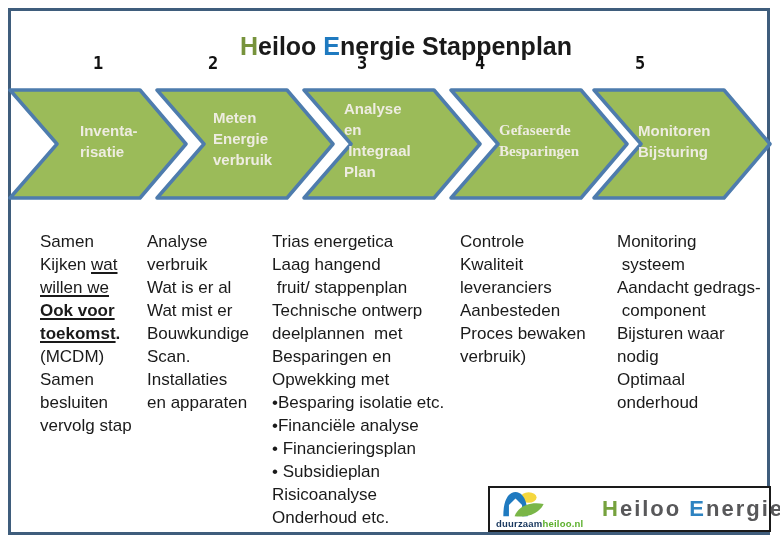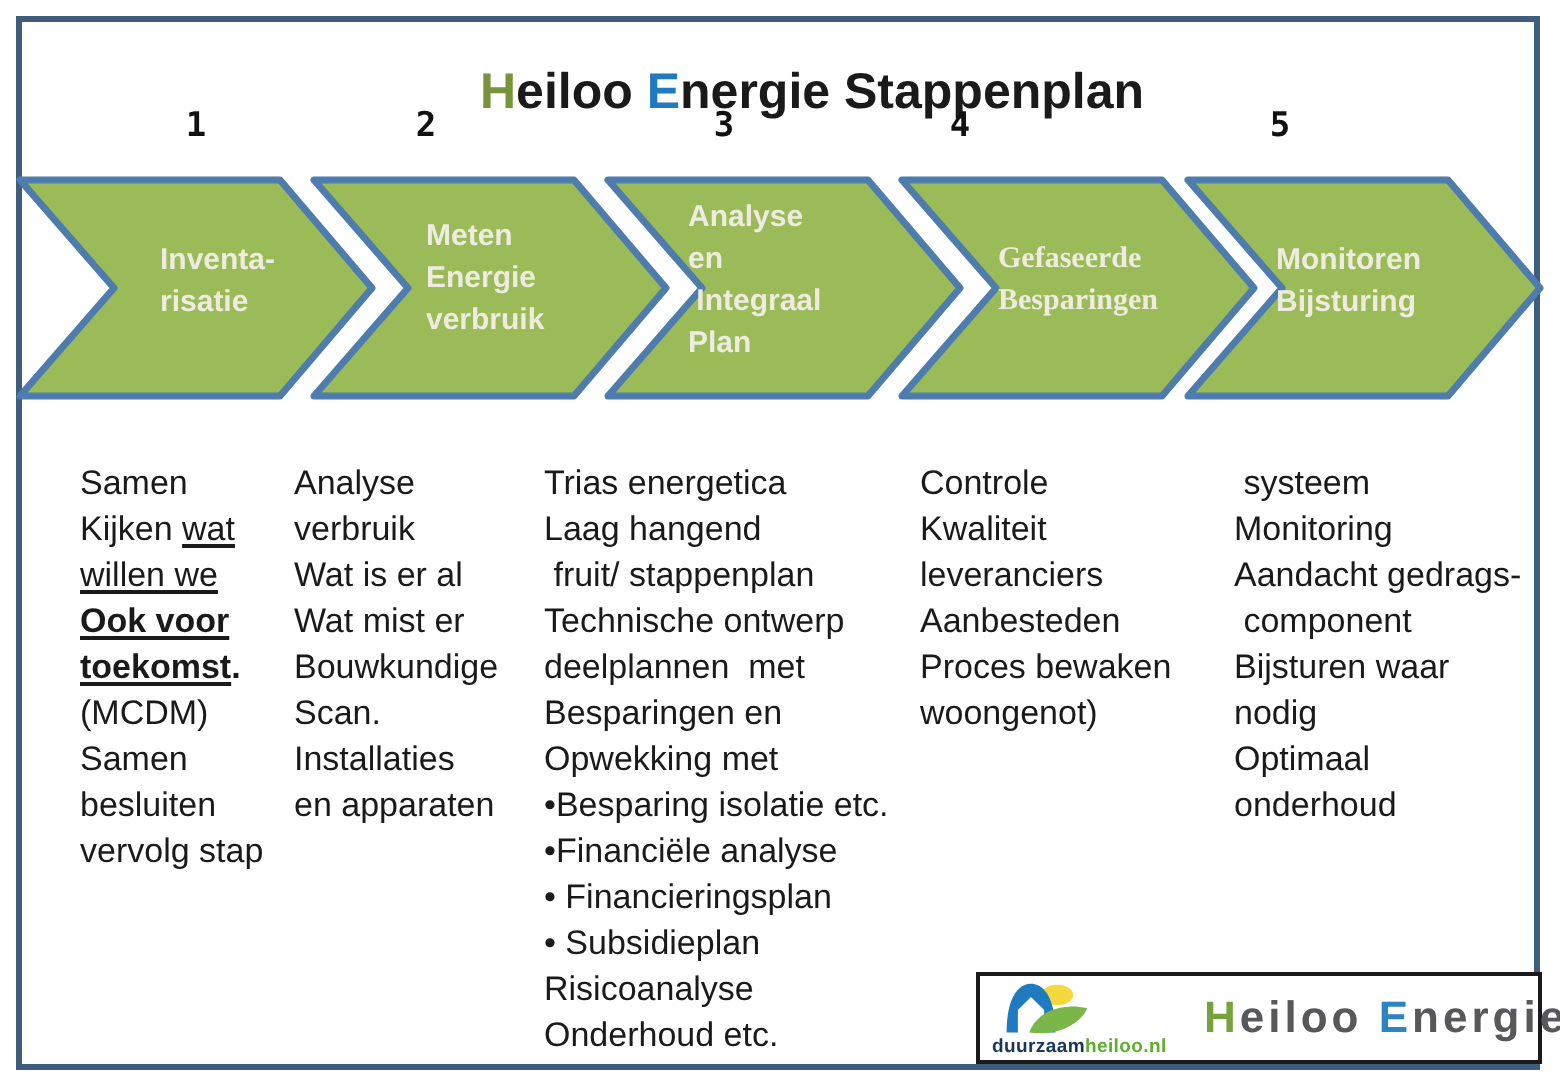--- a/index.html
+++ b/index.html
@@ -81,22 +81,22 @@
           <polygon points="2,2 132,2 178,56 132,110 2,110 49,56" fill="#9bbb59" stroke="#4e7cad" stroke-width="3.5" stroke-linejoin="round"></polygon>
         </svg>
         <div class="label" style="padding-left: 46px;"><div>Monitoren</div><div>Bijsturing</div></div>
       </div>
     </div>
 
   <div id="notesRow">
       <div class="ncol" style="left: 40px;"><div><span>Samen</span></div><div><span>Kijken </span><span class="u">wat</span></div><div><span class="u">willen we</span></div><div><span class="b u">Ook voor</span></div><div><span class="b u">toekomst</span><span class="b">.</span></div><div><span>(MCDM)</span></div><div><span>Samen</span></div><div><span>besluiten</span></div><div><span>vervolg stap</span></div></div>
       <div class="ncol" style="left: 147px;"><div><span>Analyse</span></div><div><span>verbruik</span></div><div><span>Wat is er al</span></div><div><span>Wat mist er</span></div><div><span>Bouwkundige</span></div><div><span>Scan.</span></div><div><span>Installaties</span></div><div><span>en apparaten</span></div></div>
       <div class="ncol" style="left: 272px;"><div><span>Trias energetica</span></div><div><span>Laag hangend</span></div><div><span> fruit/ stappenplan</span></div><div><span>Technische ontwerp</span></div><div><span>deelplannen  met</span></div><div><span>Besparingen en</span></div><div><span>Opwekking met</span></div><div><span>•Besparing isolatie etc.</span></div><div><span>•Financiële analyse</span></div><div><span>• Financieringsplan</span></div><div><span>• Subsidieplan</span></div><div><span>Risicoanalyse</span></div><div><span>Onderhoud etc.</span></div></div>
-      <div class="ncol" style="left: 460px;"><div><span>Controle</span></div><div><span>Kwaliteit</span></div><div><span>leveranciers</span></div><div><span>Aanbesteden</span></div><div><span>Proces bewaken</span></div><div><span>woongenot)</span></div></div>
-      <div class="ncol" style="left: 617px;"><div><span> systeem</span></div><div><span>Monitoring</span></div><div><span>Aandacht gedrags-</span></div><div><span> component</span></div><div><span>Bijsturen waar</span></div><div><span>nodig</span></div><div><span>Optimaal</span></div><div><span>onderhoud</span></div></div>
+      <div class="ncol" style="left: 460px;"><div><span>Controle</span></div><div><span>Kwaliteit</span></div><div><span>leveranciers</span></div><div><span>Aanbesteden</span></div><div><span>Proces bewaken</span></div><div><span>verbruik)</span></div></div>
+      <div class="ncol" style="left: 617px;"><div><span>Monitoring</span></div><div><span> systeem</span></div><div><span>Aandacht gedrags-</span></div><div><span> component</span></div><div><span>Bijsturen waar</span></div><div><span>nodig</span></div><div><span>Optimaal</span></div><div><span>onderhoud</span></div></div>
     </div>
 
   <div class="logo-box">
     <div class="logo-mark">
       <svg width="50" height="30" viewBox="0 0 50 32">
         <ellipse cx="31" cy="8" rx="8.5" ry="5.5" fill="#f5d73e"></ellipse>
         <path fill="#1f7ac0" fill-rule="evenodd" d="M4,28 C4,8 11,2 17,2 C23,2 30,8 30,28 Z M17,9 L24,16 L24,28 L10,28 L10,16 Z"></path>
         <path fill="#7ab648" d="M16,28 C20,17 33,12 47,15 C43,24 31,30 16,28 Z"></path>
       </svg>
     </div>

